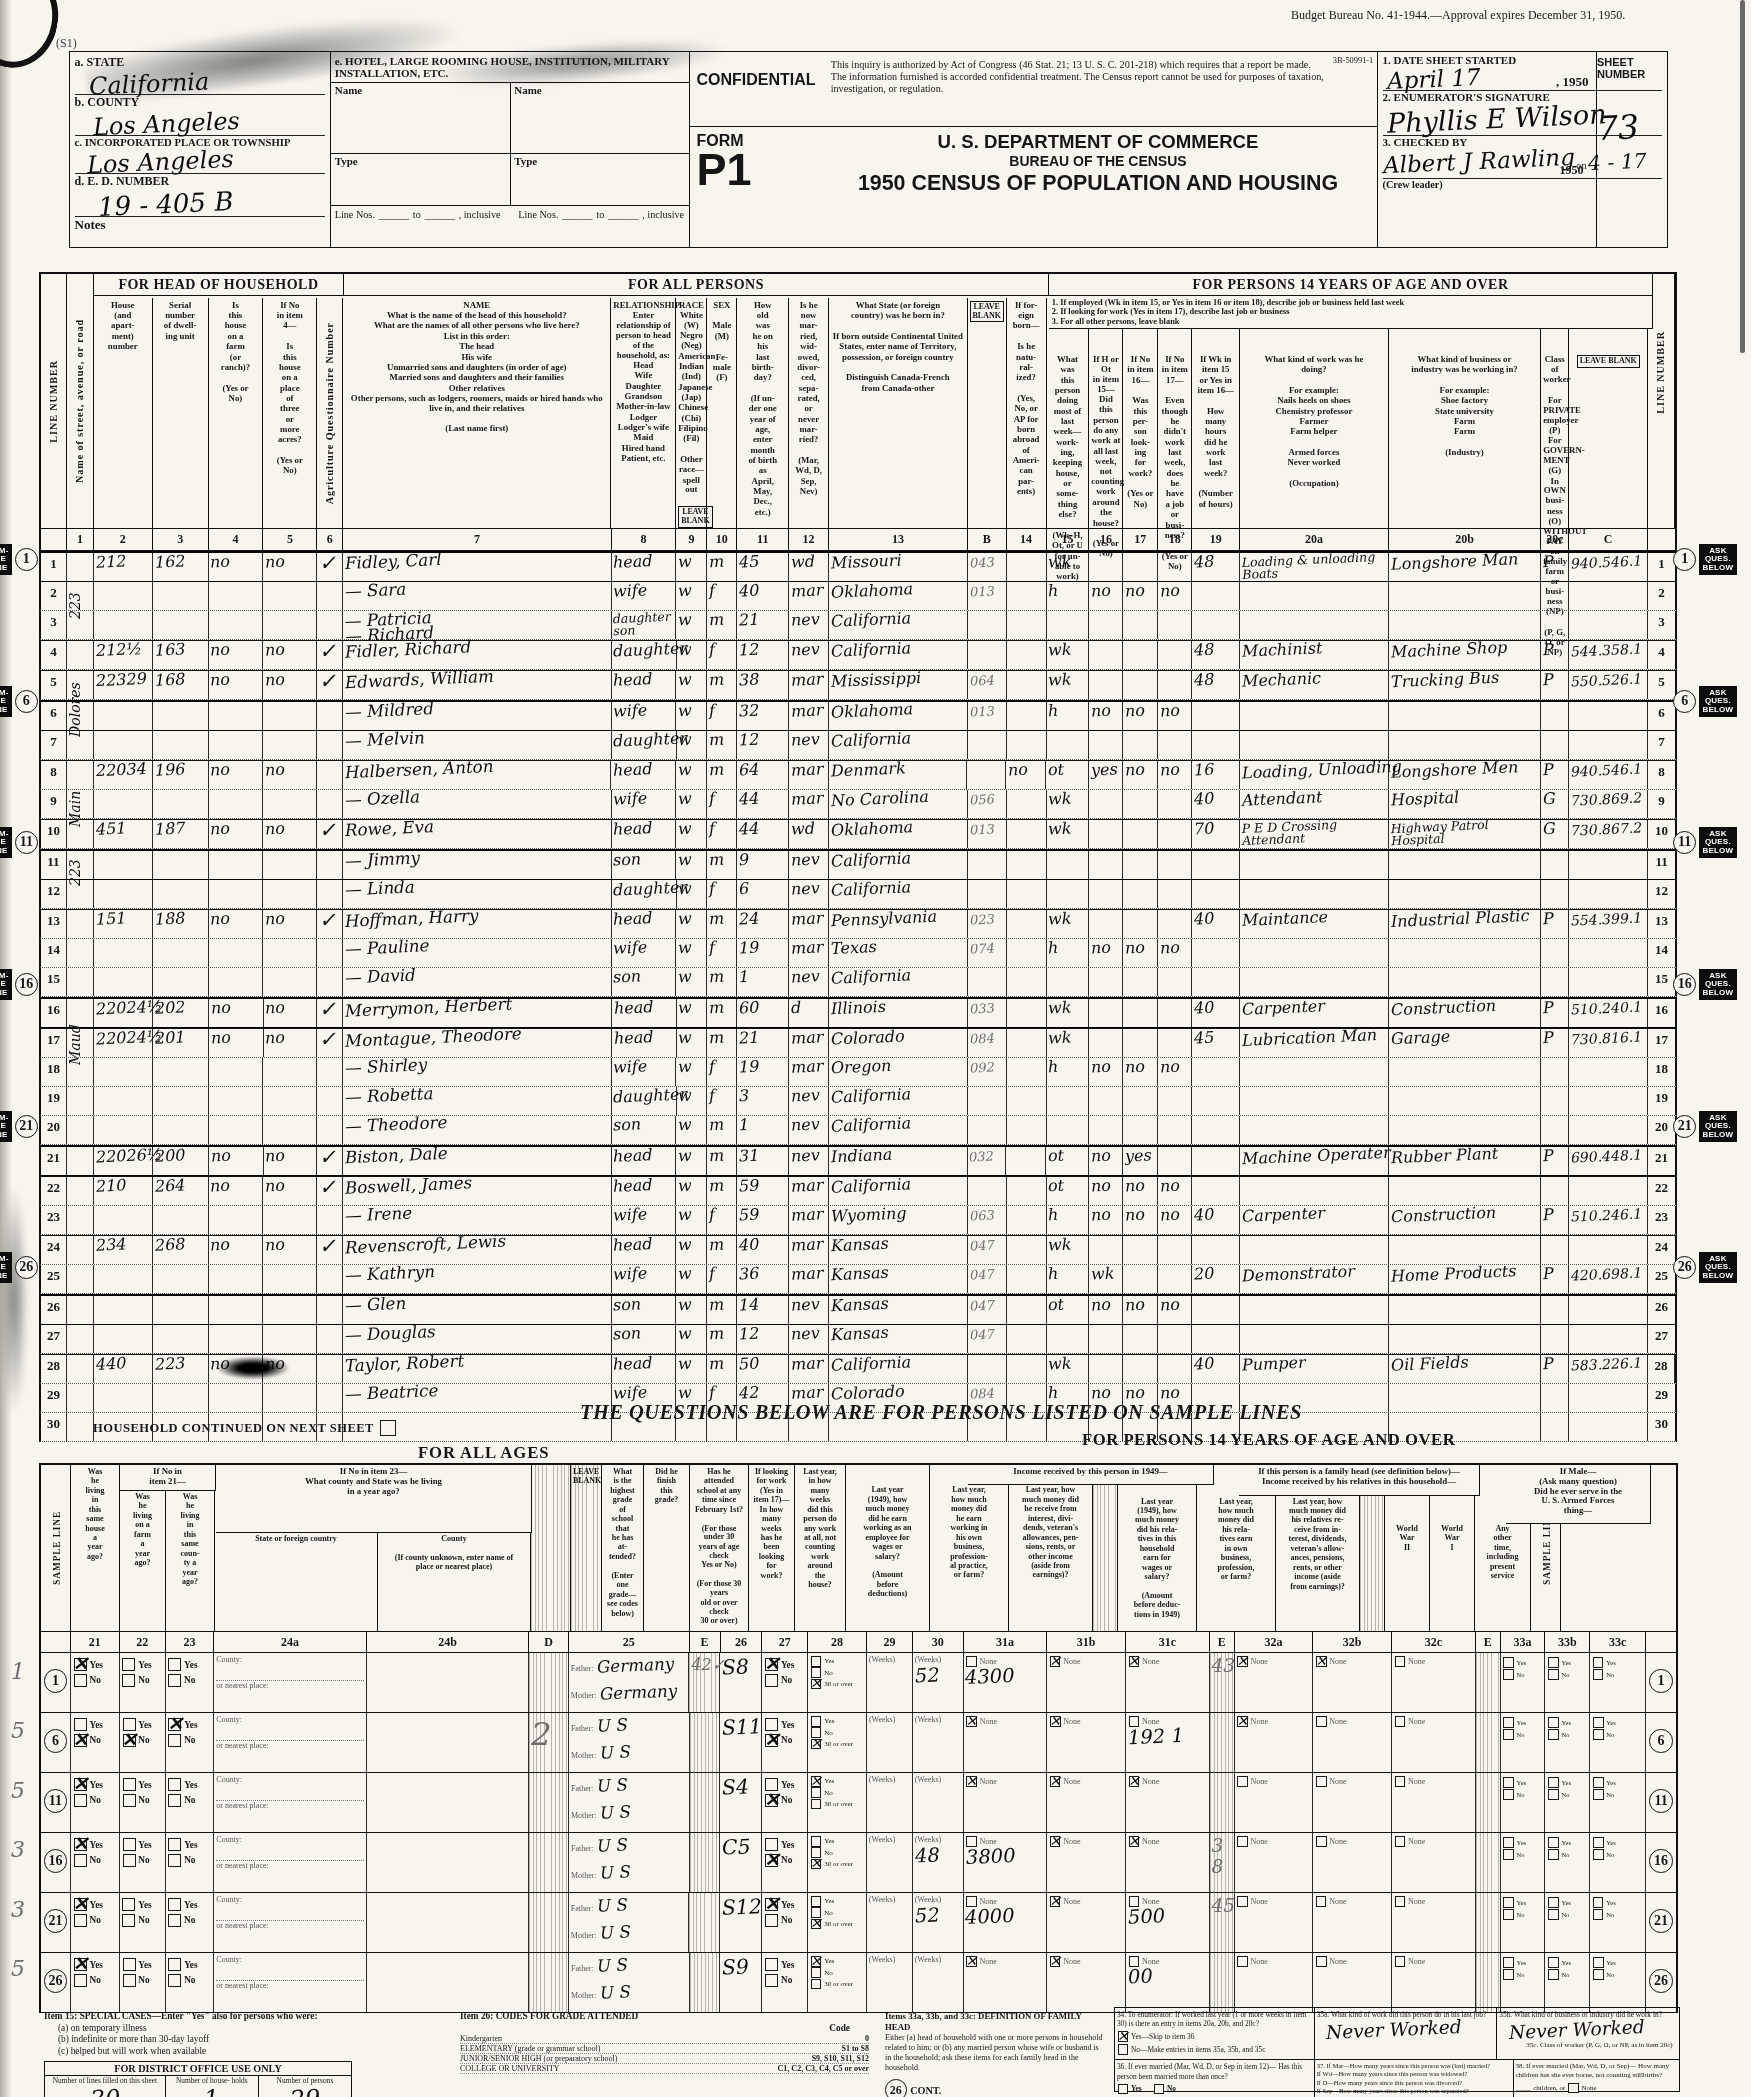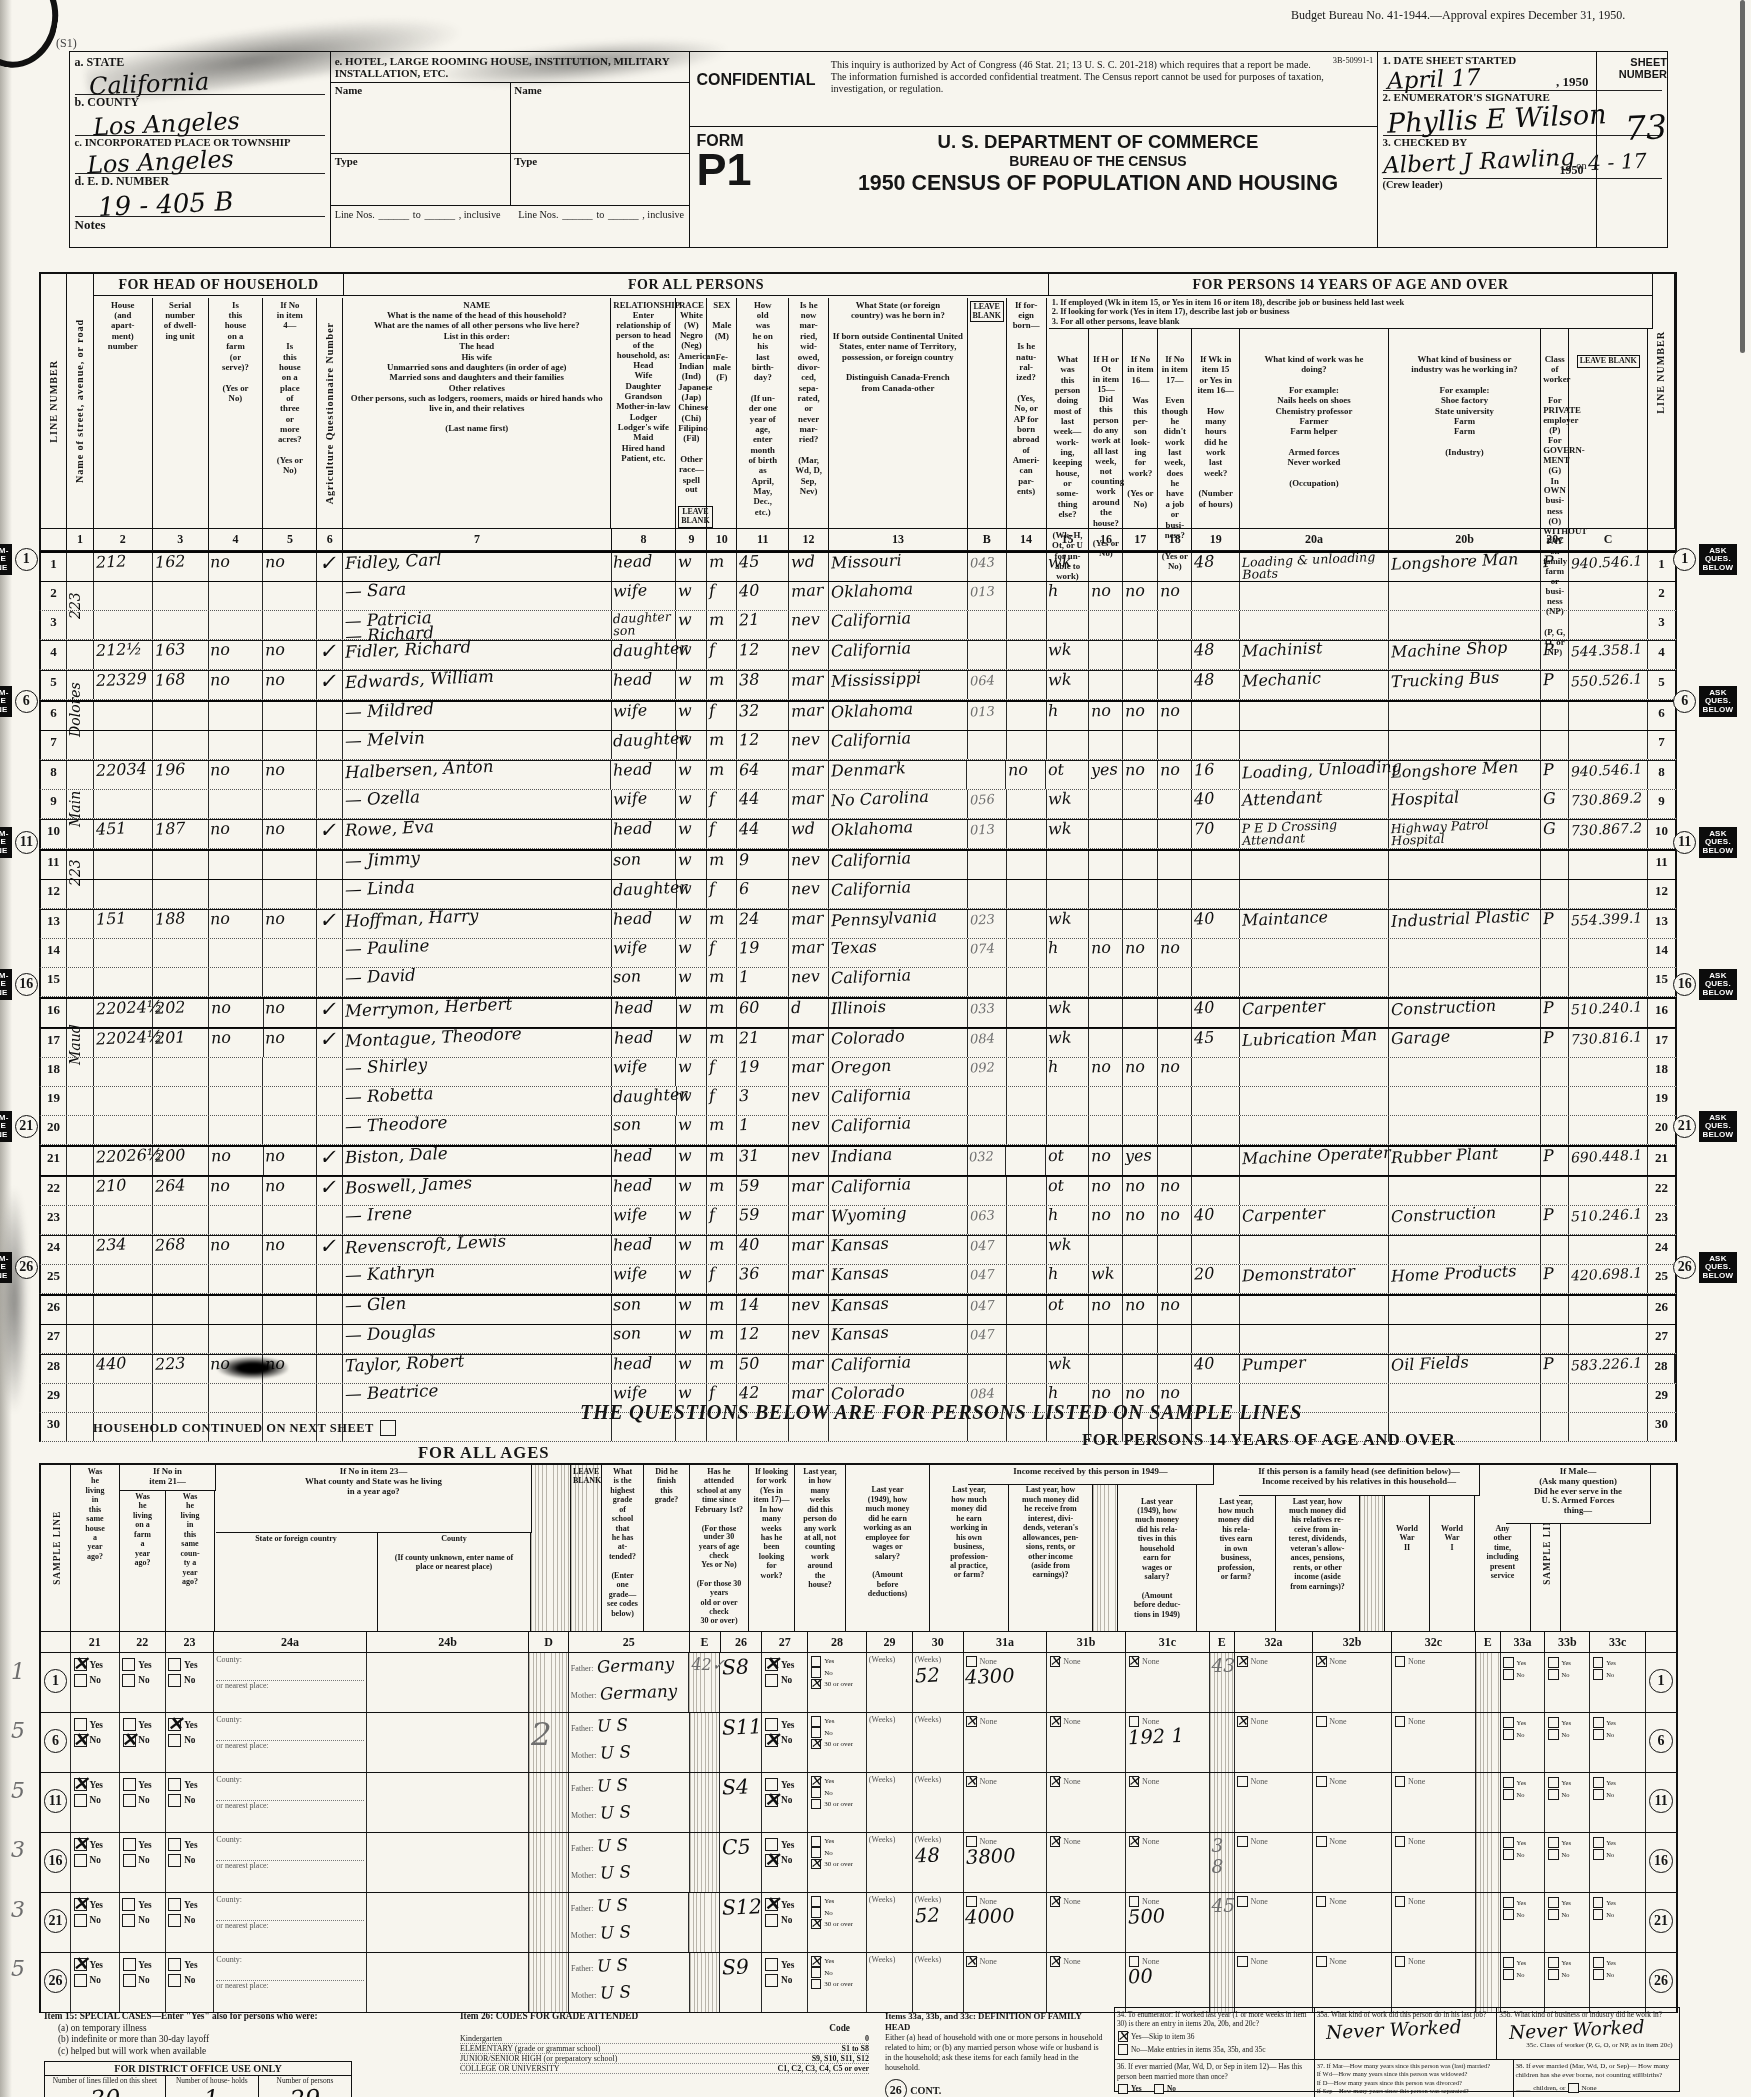--- a/index.html
+++ b/index.html
@@ -146,21 +146,21 @@
         <div class="hwline" style="height:32.5px;"><span class="hw hw-rot" style="font-size:27px;margin-left:4.6px;">Phyllis E Wilson</span></div>
         <span class="flabel" style="font-size:11px;">3. CHECKED BY</span>
         <div class="hwline" style="height:30px;position:relative;">
           <span class="hw hw-rot" style="font-size:23px;">Albert J Rawling</span>
           <span class="print" style="font-size:10.2px;">on</span>
           <span class="hw hw-rot" style="font-size:20.4px;">4 - 17</span>
           <span class="print b" style="font-size:12px;position:absolute;right:79px;bottom:0.9px;">1950</span>
         </div>
         <div class="print" style="font-size:10.2px;font-weight:bold;">(Crew leader)</div>
       </div>
-      <div class="abs" style="right:0;top:0;width:70px;height:100%;border-left:1.9px solid #111;text-align:right;">
+      <div class="abs" style="right:0;top:0;width:70px;height:100%;border-left:1.9px solid #111;text-align:left;">
         <div class="sans b" style="font-size:11px;padding-top:3.7px;line-height:1.1;">SHEET NUMBER</div>
         <div class="hw hw-rot" style="font-size:33px;margin-top:28px;">73</div>
       </div>
     </div>
   </div>
 
   <div id="mt" class="abs">
       <div class="mt-hdr" style="height: 254px;">
         <div class="hcol" style="width: 26px; display: flex; align-items: center; justify-content: center;">
           <div class="vt" style="font-weight: bold; font-size: 10.2px; letter-spacing: 0.9px;">LINE NUMBER</div>
@@ -186,21 +186,21 @@
           </div>
         </div>
         <div class="hcol" style="width: 55px; margin-top: 24px;">
           <div class="hq">
             <div>Is</div>
             <div>this</div>
             <div>house</div>
             <div>on a</div>
             <div>farm</div>
             <div>(or</div>
-            <div>serve)?</div>
+            <div>ranch)?</div>
             <div>&nbsp;</div>
             <div>(Yes or</div>
             <div>No)</div>
           </div>
         </div>
         <div class="hcol" style="width: 54px; margin-top: 24px;">
           <div class="hq">
             <div>If No</div>
             <div>in item</div>
             <div>4—</div>

